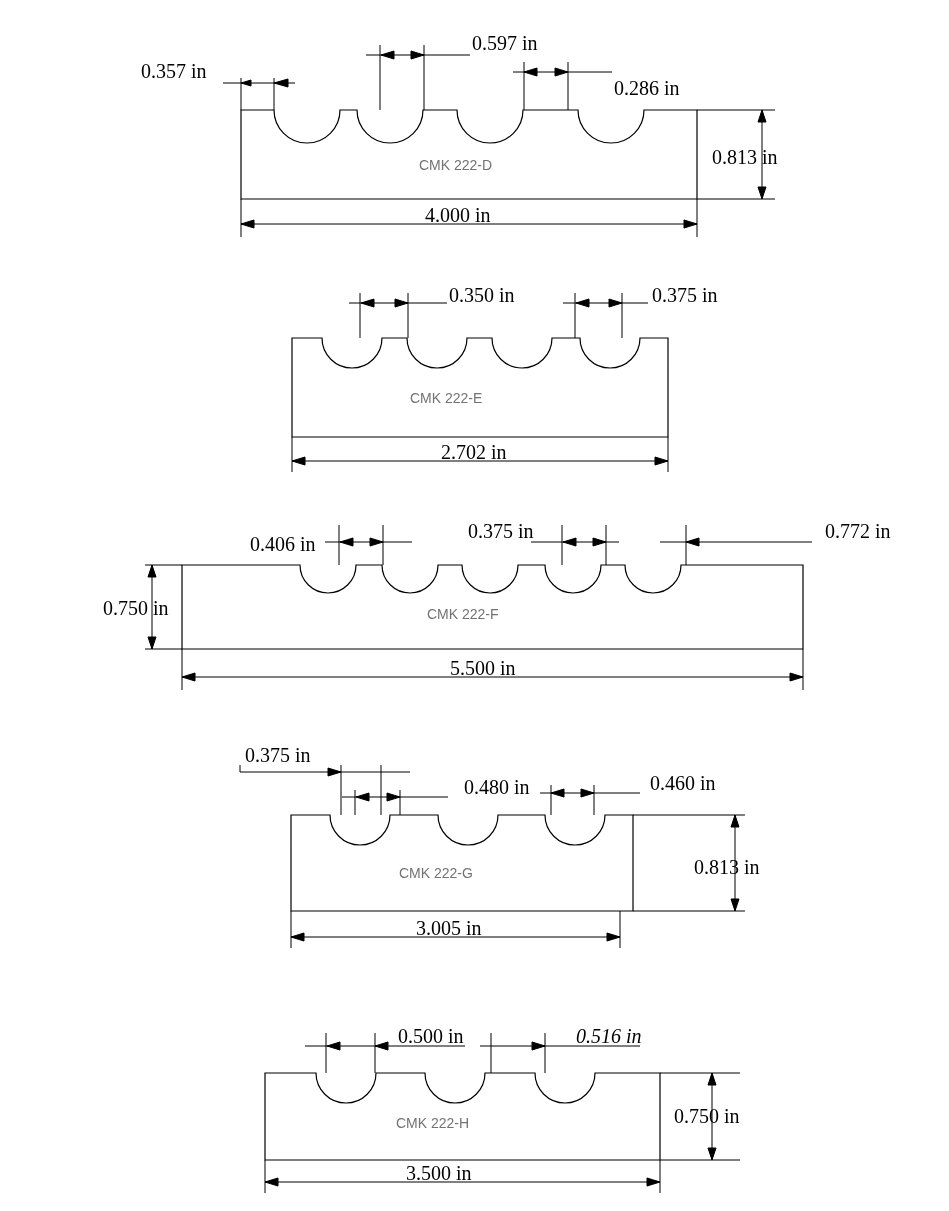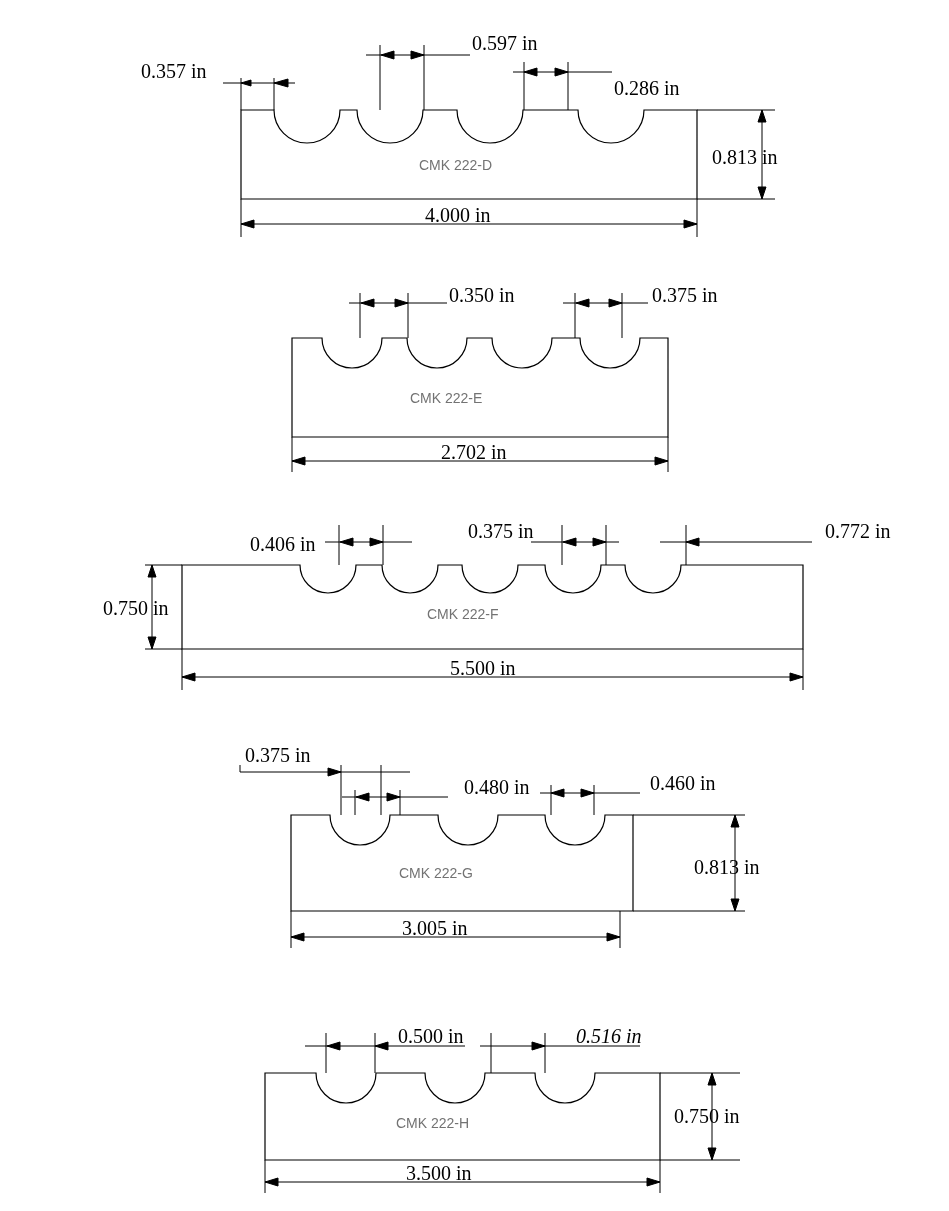--- a/index.html
+++ b/index.html
@@ -287,21 +287,21 @@
   <div class="dimtext" style="left:825px; top:521px;">0.772 in</div>
   <div class="dimtext" style="left:103px; top:598px;">0.750 in</div>
   <div class="partlabel" style="left:427px; top:607px;">CMK 222-F</div>
   <div class="dimtext" style="left:450px; top:658px;">5.500 in</div>
 
   <div class="dimtext" style="left:245px; top:745px;">0.375 in</div>
   <div class="dimtext" style="left:464px; top:777px;">0.480 in</div>
   <div class="dimtext" style="left:650px; top:773px;">0.460 in</div>
   <div class="partlabel" style="left:399px; top:866px;">CMK 222-G</div>
   <div class="dimtext" style="left:694px; top:857px;">0.813 in</div>
-  <div class="dimtext" style="left:402px; top:918px;text-align:center;">3.005 in</div>
+  <div class="dimtext" style="left:416px; top:918px;text-align:center;">3.005 in</div>
 
   <div class="dimtext" style="left:398px; top:1026px;">0.500 in</div>
   <div class="dimtext" style="left:576px; top:1026px;font-style:italic;">0.516 in</div>
   <div class="partlabel" style="left:396px; top:1116px;">CMK 222-H</div>
   <div class="dimtext" style="left:674px; top:1106px;">0.750 in</div>
   <div class="dimtext" style="left:406px; top:1163px;">3.500 in</div>
 
 </div>
 
 </body></html>

